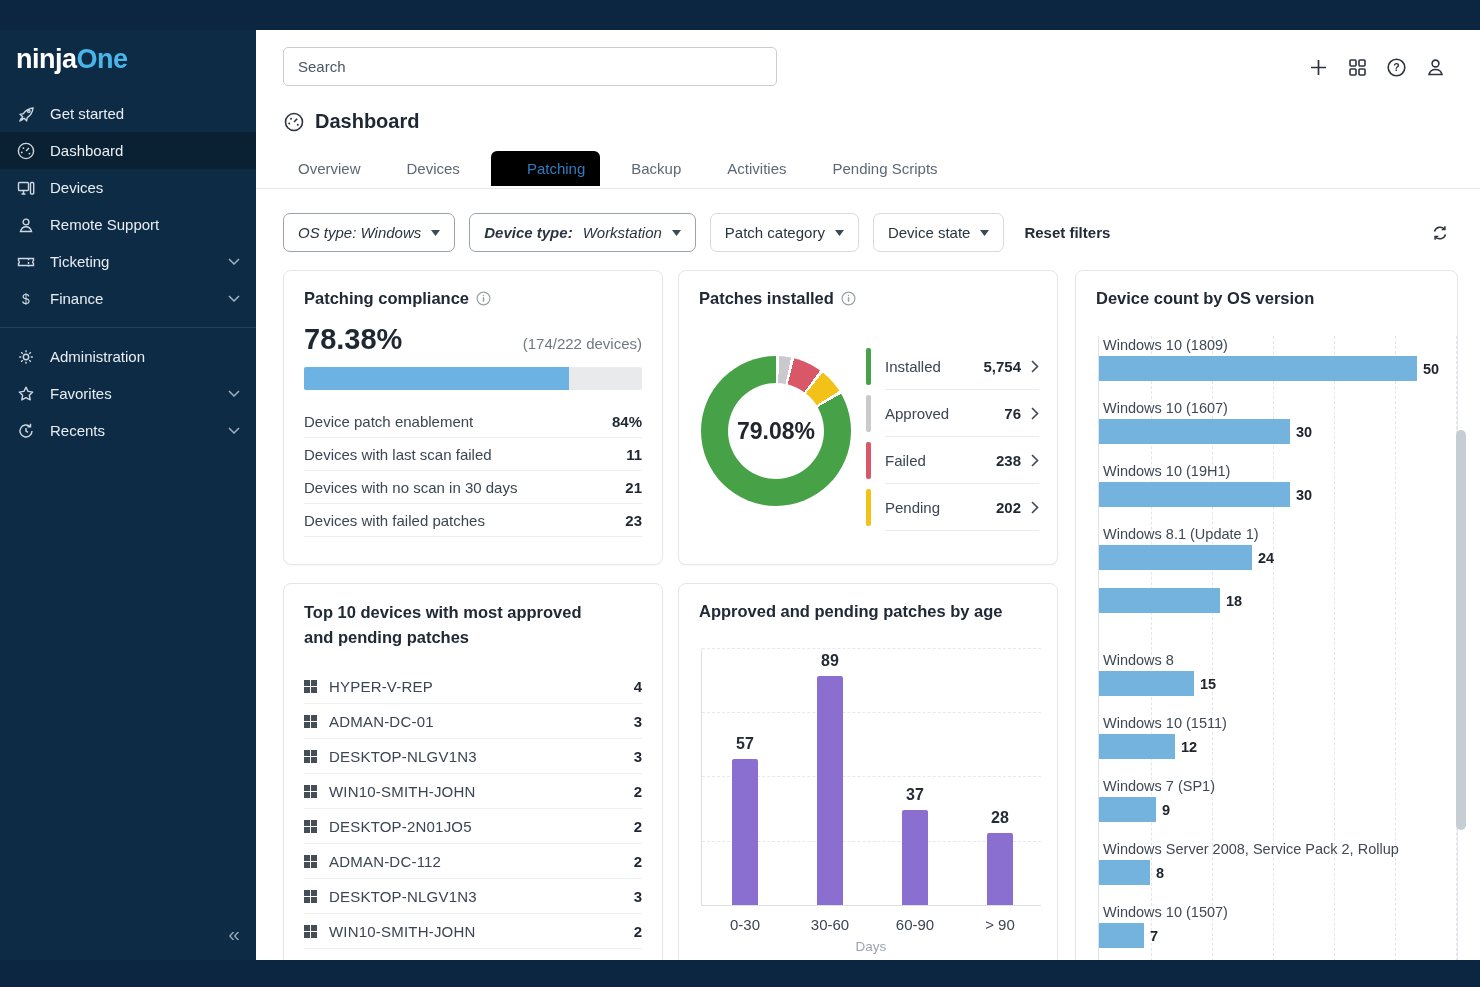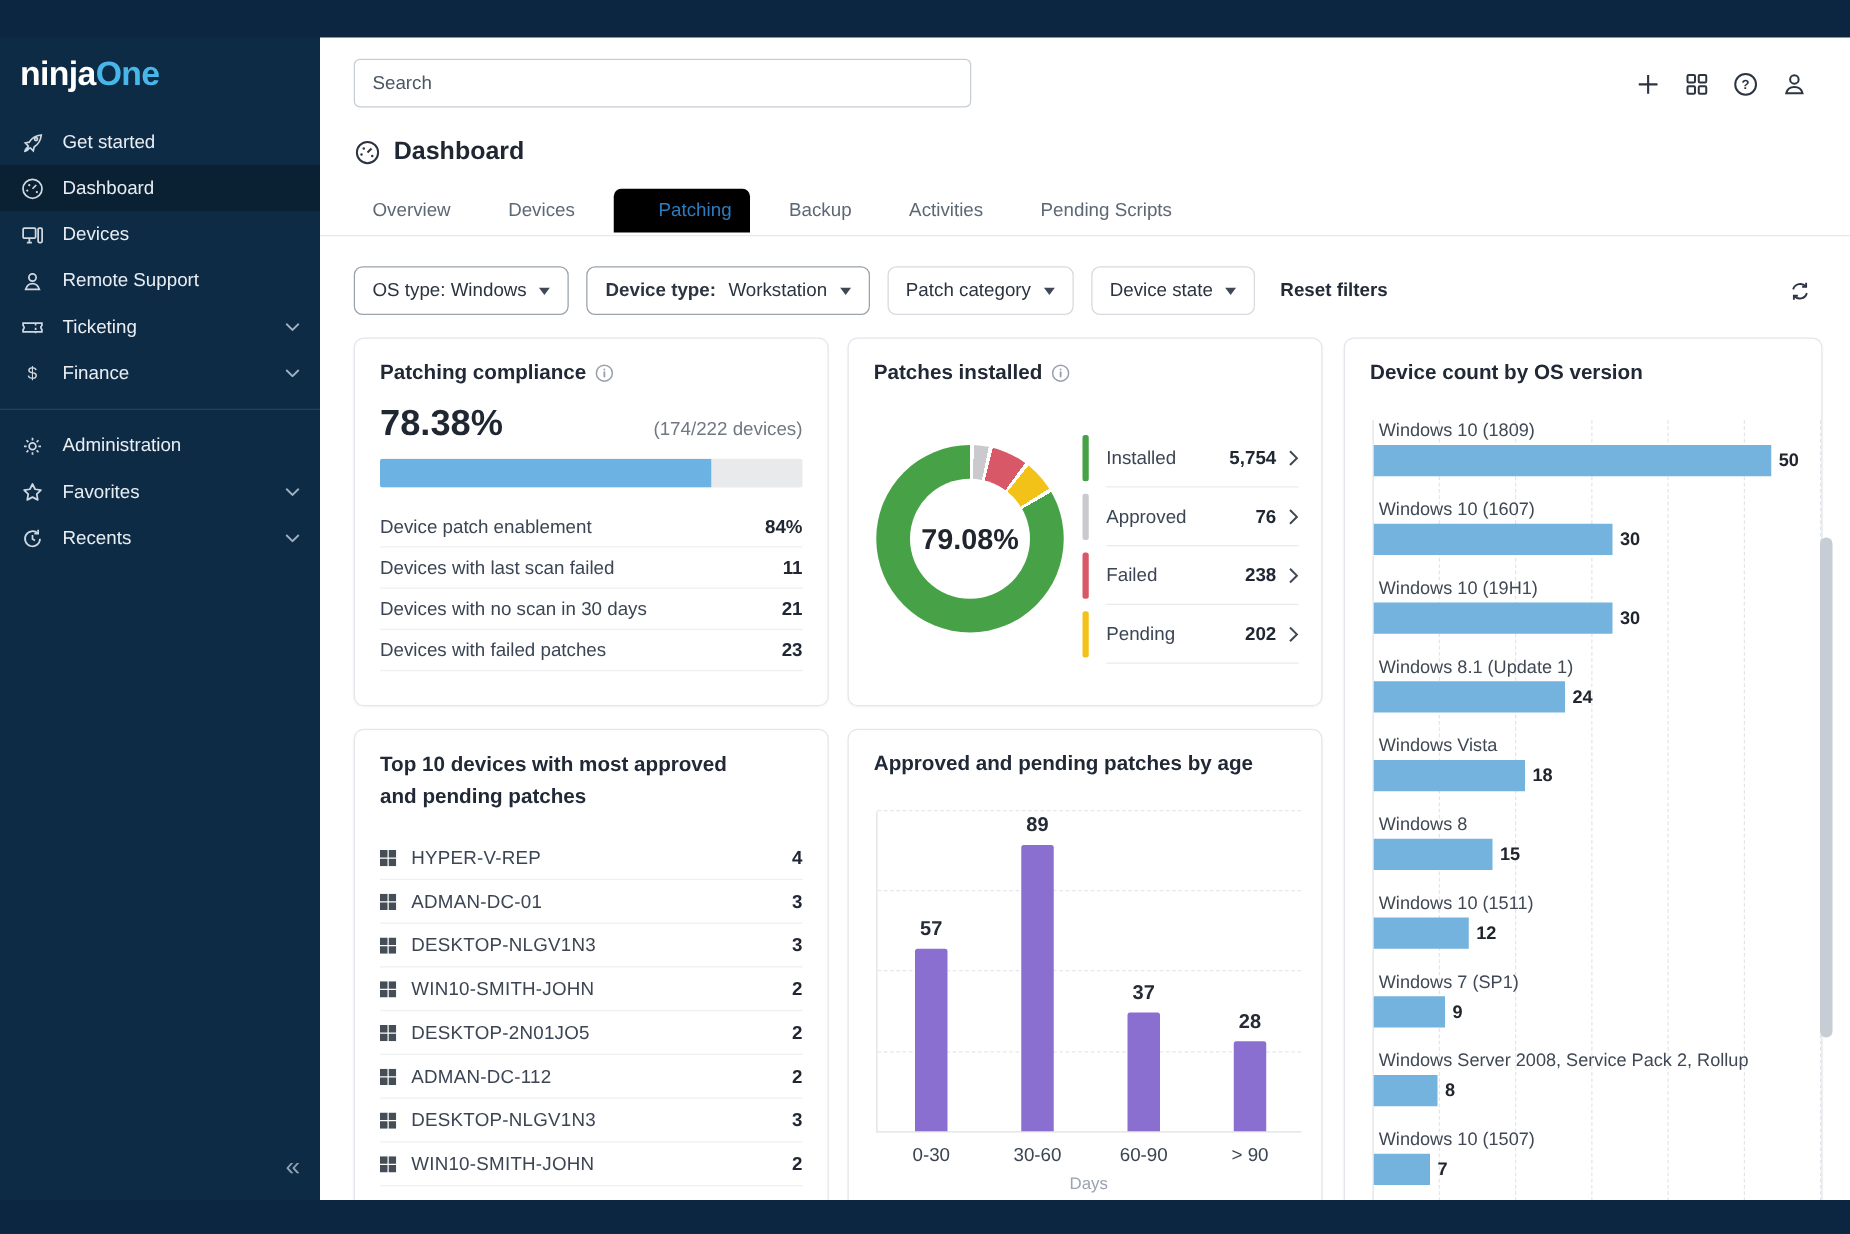--- a/index.html
+++ b/index.html
@@ -29,21 +29,21 @@
   .page-head{position:absolute;left:27px;top:80px;display:flex;align-items:center;gap:10px;}
   .page-head .ic{display:inline-flex;color:#2b3440;}
   .page-head h1{margin:0;font-size:20px;font-weight:700;color:#1f2733;}
   .tabs{position:absolute;left:0;right:0;top:118px;height:41px;display:flex;align-items:center;
         padding-left:27px;border-bottom:1px solid #e6e8eb;gap:16px;}
   .tab{padding:9px 15px;font-size:15px;color:#5d6875;cursor:pointer;border-radius:6px 6px 0 0;}
   .tab.active{color:#2c7cc0;background:#000000;font-weight:500;padding-left:36px;}
   .filters{position:absolute;left:27px;right:30px;top:183px;height:39px;display:flex;align-items:center;gap:14px;}
   .chip{display:inline-flex;align-items:center;gap:10px;height:39px;padding:0 14px;border-radius:7px;
         border:1px solid #d6dade;background:#fff;font-size:15px;color:#2b3440;cursor:pointer;white-space:nowrap;}
-  .chip.strong{border-color:#9aa2ac;}
+  .chip.strong{border-color:#9aa2ac;font-style:italic;}
   .chip b{font-weight:700;}
   .reset{margin-left:6px;font-size:15px;font-weight:600;color:#222b36;cursor:pointer;}
   .refresh{margin-left:auto;display:inline-flex;color:#2b3440;cursor:pointer;}
   
   .card{position:absolute;background:#fff;border:1px solid #e3e6ea;border-radius:8px;box-shadow:0 1px 2px rgba(20,30,40,.03);}
   .card .ctitle{position:absolute;left:20px;top:18px;font-size:16.5px;font-weight:700;color:#212936;display:flex;align-items:center;gap:7px;}
   .info{display:inline-flex;color:#98a1ab;cursor:pointer;}
   #card-compliance{left:27px;top:240px;width:380px;height:295px;}
   .big-row{position:absolute;left:20px;right:20px;top:52px;display:flex;align-items:baseline;justify-content:space-between;}
   .big-pct{font-size:29px;font-weight:600;color:#1f2733;}
@@ -429,21 +429,20 @@
             </div>
           </div>
           <div class="os-group" style="top: 189px;">
             <div class="os-label">Windows 8.1 (Update 1)</div>
             <div class="os-bar-row">
               <div class="os-bar" style="width: 153px; background: rgb(116, 179, 221);"></div>
               <span class="os-val">24</span>
             </div>
           </div>
           <div class="os-group" style="top: 252px;">
-            <div class="os-label">Windows Vista</div>
             <div class="os-bar-row">
               <div class="os-bar" style="width: 121px; background: rgb(116, 179, 221);"></div>
               <span class="os-val">18</span>
             </div>
           </div>
           <div class="os-group" style="top: 315px;">
             <div class="os-label">Windows 8</div>
             <div class="os-bar-row">
               <div class="os-bar" style="width: 95px; background: rgb(116, 179, 221);"></div>
               <span class="os-val">15</span>

